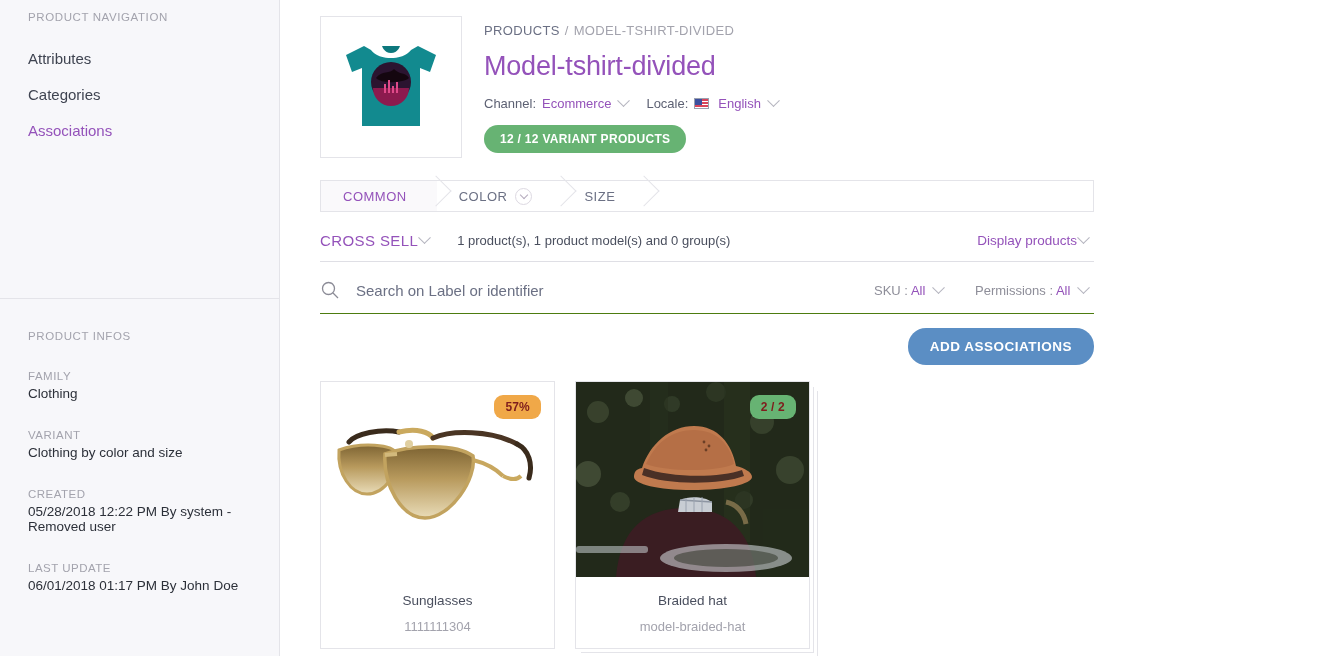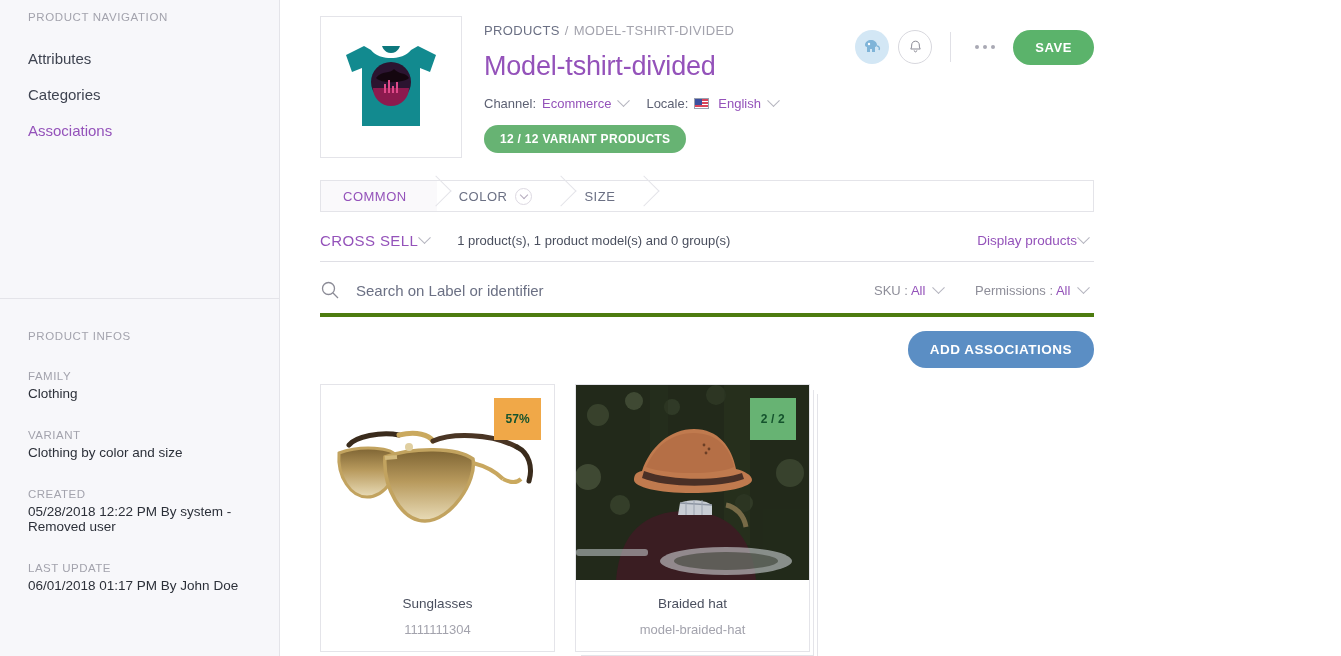--- a/index.html
+++ b/index.html
@@ -159,21 +159,21 @@
     font-size: 15px; letter-spacing: 0.4px; text-transform: uppercase;
     color: #9452ba; cursor: pointer;
   }
   .cs-count { font-size: 13px; color: #4a4f5e; margin-left: 22px; }
   .cs-spacer { flex: 1 1 auto; }
   .display-products { font-size: 13.5px; color: #9452ba; cursor: pointer; }
 
   
   .search-row {
     margin: 0 22px 0 40px; padding: 18px 0 13px 0;
-    border-bottom: 4px solid #4d7c0f;
+    border-bottom: 1px solid #4d7c0f;
     display: flex; align-items: center;
   }
   .search-input {
     border: none; outline: none; background: transparent;
     font-size: 15px; color: #4a4f5e; margin-left: 16px; width: 420px;
     font-family: "Liberation Sans", sans-serif;
   }
   .search-input::placeholder { color: #6b7084; }
   .filters { display: flex; align-items: center; gap: 26px; margin-left: auto; }
   .filter { font-size: 13px; color: #8e8e99; cursor: pointer; white-space: nowrap; }
@@ -196,22 +196,22 @@
     position: relative; cursor: pointer;
   }
   .card.model {
     box-shadow: 4px 4px 0 -1px #fff, 5px 5px 0 -1px #e4e4e9,
                 8px 8px 0 -1px #fff, 9px 9px 0 -1px #e4e4e9;
   }
   .card-img { height: 195px; position: relative; overflow: hidden; background: #fff; }
   .card-img.photo { height: 195px; }
   .badge {
     position: absolute; top: 13px; right: 13px; z-index: 3;
-    border-radius: 0; color: #14532d; font-size: 12px; font-weight: bold;
-    padding: 14px 11px; letter-spacing: 0.2px;
+    border-radius: 9px; color: #7f1d1d; font-size: 12px; font-weight: bold;
+    padding: 5px 11px; letter-spacing: 0.2px;
   }
   .badge.orange { background: #f0a848; }
   .badge.green { background: #67b373; }
   .card-label {
     text-align: center; font-size: 13.5px; color: #4a4f5e; padding-top: 16px;
   }
   .card-id {
     text-align: center; font-size: 13px; color: #a3a3ad; padding: 11px 0 14px 0;
   }
   svg { display: block; }
@@ -290,42 +290,20 @@
           <span class="chev"></span>
           <span style="margin-left:6px">Locale:</span>
           <span class="flag"></span>
           <span class="ctx-val">English</span>
           <span class="chev"></span>
         </div>
 
         <div class="variant-badge">12 / 12 VARIANT PRODUCTS</div>
       </div>
 
-      <div class="head-actions">
-        <div class="avatar">
-          <svg width="22" height="22" viewBox="0 0 22 22">
-            <path d="M4 9 c0 -3 3 -5 6 -5 c3 0 6 2 6 5 c0 1 -1 2 -2 2 l0 5 l-3 0 l0 -3 l-2 0 l0 3 l-3 0 l0 -5 c-1 0 -2 -1 -2 -2 Z" fill="#7fb4d8"></path>
-            <circle cx="8" cy="8" r="1.2" fill="#ffffff"></circle>
-            <path d="M16 10 c2 0 3 2 2 4" stroke="#7fb4d8" stroke-width="1.4" fill="none"></path>
-          </svg>
-        </div>
-        <div class="bell">
-          <svg width="17" height="17" viewBox="0 0 17 17">
-            <path d="M8.5 2.2 c2.3 0 3.8 1.6 3.8 3.8 c0 3.1 1 4 1 4 l-9.6 0 c0 0 1 -0.9 1 -4 c0 -2.2 1.5 -3.8 3.8 -3.8 Z" fill="none" stroke="#8b8b96" stroke-width="1"></path>
-            <path d="M7.2 11.4 c0 0.9 0.6 1.5 1.3 1.5 c0.7 0 1.3 -0.6 1.3 -1.5" fill="none" stroke="#8b8b96" stroke-width="1"></path>
-          </svg>
-        </div>
-        <div class="vsep"></div>
-        <div class="dots">
-          <i></i>
-            <i></i>
-            <i></i>
-        </div>
-        <button class="save-btn">SAVE</button>
-      </div>
     </div>
 
     <div class="tabs-wrap">
       <div class="tab active">
         <span>COMMON</span>
       </div>
       <div class="tab">
         <span>COLOR</span>
         <span class="tab-chev">
             <span></span>

